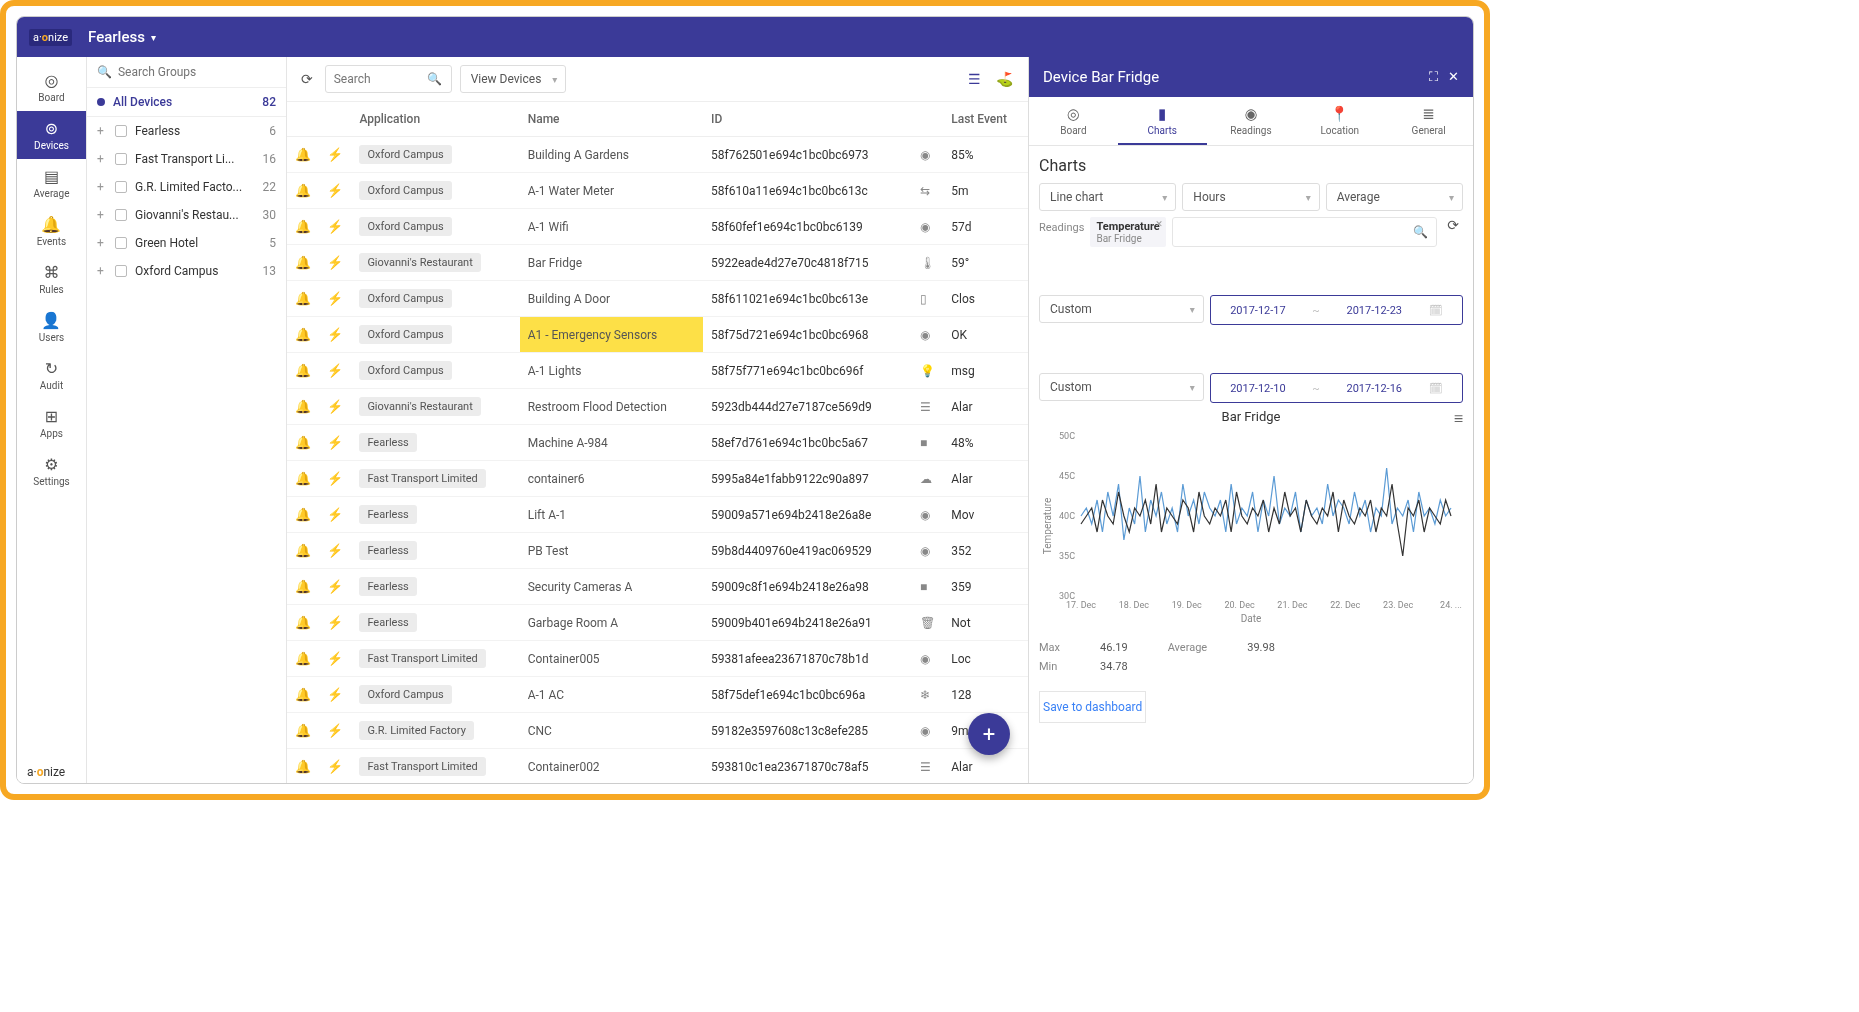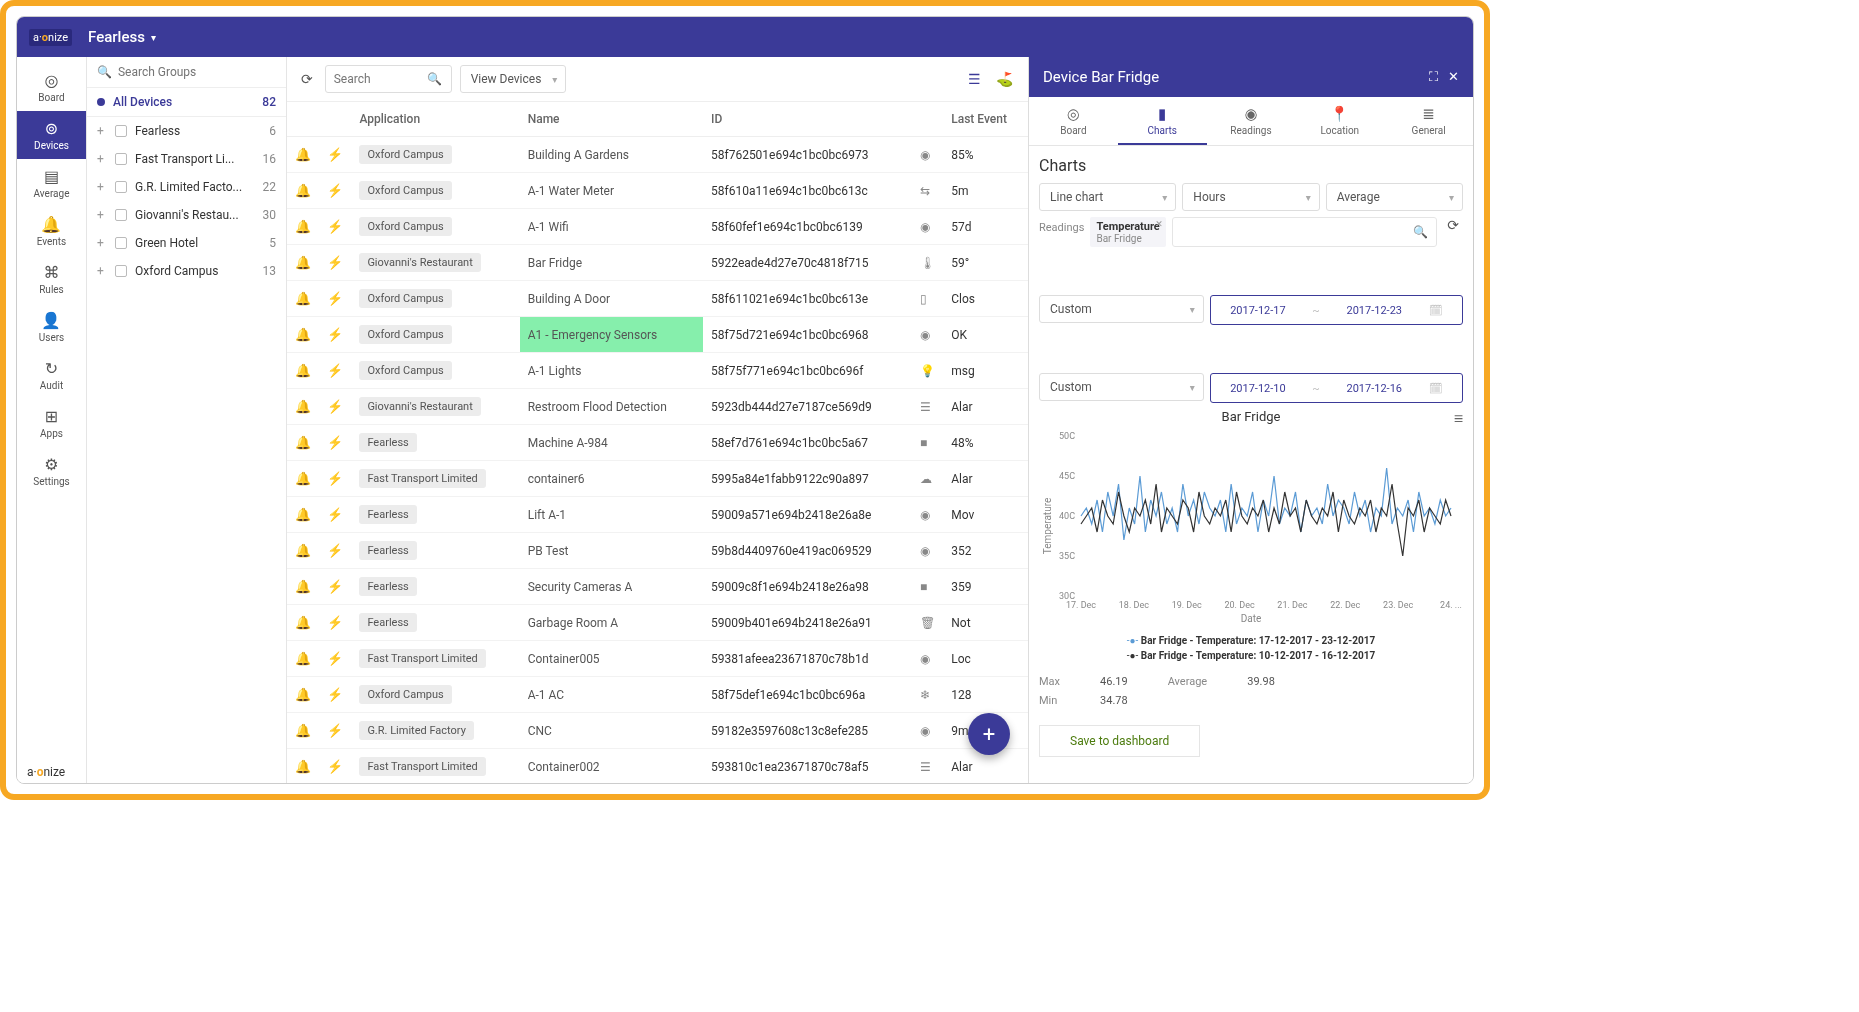--- a/index.html
+++ b/index.html
@@ -40,21 +40,21 @@
 .tool-spacer { flex:1;}
 .table-wrap { flex:1; overflow:auto; position:relative;}
 table.devices { width:100%; border-collapse:collapse; font-size:12px; color:#333;}
 table.devices th { text-align:left; font-weight:500; color:#666; padding:10px 8px; border-bottom:1px solid #eee; background:#fff; position:sticky; top:0;}
 table.devices td { padding:8px 8px; border-bottom:1px solid #f2f2f2; white-space:nowrap;}
 .bell { color:#888; font-size:13px;}
 .bell.red{color:#e74c3c;}
 .bolt { color:#4caf50; font-size:13px;}
 .app-badge { background:#ececec; border-radius:3px; padding:3px 8px; font-size:11px; color:#555; display:inline-block;}
 .name-cell{color:#555;}
-td.name-cell.selected{ background:#86efac;}
+td.name-cell.selected{ background:#fde047;}
 .fab { position:absolute; bottom:28px; right:18px; width:42px; height:42px; border-radius:50%; background:#3b3a98; color:#fff; display:flex; align-items:center; justify-content:center; font-size:22px; box-shadow:0 4px 8px rgba(0,0,0,.3); cursor:pointer; z-index:5;}
 .logo-bottom{ position:absolute; bottom:4px; left:10px; font-size:12px; color:#333;}
 .logo-bottom b{color:#f7a823;}
 
 
 .right-panel { width:445px; border-left:1px solid #ddd; background:#fff; display:flex; flex-direction:column;}
 .rp-header { background:#3b3a98; color:#fff; height:40px; display:flex; align-items:center; padding:0 14px; justify-content:space-between; font-size:15px;}
 .rp-header .acts{display:flex; gap:10px; font-size:13px;}
 .rp-tabs { display:flex; border-bottom:1px solid #e5e5e5;}
 .rp-tab { flex:1; display:flex; flex-direction:column; align-items:center; justify-content:center; height:48px; font-size:10px; color:#666; cursor:pointer; gap:2px; border-bottom:2px solid transparent;}
@@ -79,21 +79,21 @@
 .chart-box { margin-top:4px;}
 .chart-title{ text-align:center; font-size:13px; color:#333; margin-bottom:2px; position:relative;}
 .chart-menu{position:absolute; right:0; top:0; font-size:16px; color:#666; cursor:pointer;}
 .chart-svg{width:100%; height:200px;}
 .chart-legend{font-size:10px; text-align:center; line-height:1.5; margin-top:4px;}
 .chart-legend .l1{color:#5b9bd5;}
 .chart-legend .l2{color:#333;}
 .stats{display:flex; gap:40px; font-size:11px; margin-top:12px; color:#555;}
 .stats .col{display:flex; flex-direction:column; gap:6px;}
 .stats .lbl{color:#888;}
-.save-btn{ border:1px solid #e5e5e5; background:#fff; padding:8px 30px; font-size:12px; color:#4d7c0f; cursor:pointer; margin-top:18px;}
+.save-btn{ border:1px solid #e5e5e5; background:#fff; padding:8px 3px; font-size:12px; color:#3b82f6; cursor:pointer; margin-top:18px;}
 
 th,td{font-size:12px;}
 svg text{font-size:9px; fill:#888;}
 .axis-label{font-size:10px; fill:#888;}
 </style>
 </head>
 <body>
 
 <div class="outer-frame">
  <div class="inner-frame">
@@ -493,24 +493,20 @@
                 <text x="198.57142857142856" y="182" text-anchor="middle">20. Dec</text>
                 <text x="251.42857142857142" y="182" text-anchor="middle">21. Dec</text>
                 <text x="304.2857142857143" y="182" text-anchor="middle">22. Dec</text>
                 <text x="357.1428571428571" y="182" text-anchor="middle">23. Dec</text>
                 <text x="410" y="182" text-anchor="middle">24. ...</text>
                 <text x="10" y="100" transform="rotate(-90 10 100)" class="axis-label" text-anchor="middle">Temperature</text>
                 <text x="210" y="196" class="axis-label" text-anchor="middle">Date</text>
                 <path d="M40 90 L45.36231884057971 82 L50.72463768115942 98 L56.086956521739125 74 L61.44927536231884 106 L66.81159420289855 66 L72.17391304347825 90 L77.53623188405797 58.00000000000001 L82.89855072463769 114 L88.26086956521739 82 L93.6231884057971 98 L98.98550724637681 50 L104.34782608695652 106 L109.71014492753623 74 L115.07246376811595 90 L120.43478260869566 66 L125.79710144927536 98 L131.15942028985506 82 L136.52173913043478 106 L141.8840579710145 58.00000000000001 L147.2463768115942 90 L152.60869565217394 74 L157.97101449275362 98 L163.33333333333331 66 L168.69565217391303 82 L174.05797101449275 90 L179.42028985507247 74 L184.7826086956522 106 L190.1449275362319 58.00000000000001 L195.5072463768116 98 L200.8695652173913 82 L206.231884057971 90 L211.59420289855072 66 L216.95652173913044 106 L222.31884057971016 74 L227.68115942028987 90 L233.04347826086956 50 L238.40579710144928 98 L243.768115942029 82 L249.1304347826087 90 L254.4927536231884 66 L259.8550724637681 106 L265.21739130434787 74 L270.5797101449275 90 L275.94202898550725 82 L281.304347826087 98 L286.66666666666663 58.00000000000001 L292.0289855072464 90 L297.39130434782606 74 L302.7536231884058 82 L308.1159420289855 98 L313.4782608695652 66 L318.84057971014494 90 L324.2028985507246 74 L329.5652173913044 106 L334.92753623188406 82 L340.2898550724638 90 L345.6521739130435 41.99999999999999 L351.0144927536232 98 L356.37681159420293 82 L361.7391304347826 90 L367.1014492753623 74 L372.463768115942 106 L377.8260869565217 66 L383.18840579710144 90 L388.5507246376811 82 L393.9130434782609 98 L399.27536231884056 74 L404.6376811594203 90 L410 82 " fill="none" stroke="#5b9bd5" stroke-width="1.2"></path>
                 <path d="M40 98 L45.36231884057971 90 L50.72463768115942 82 L56.086956521739125 106 L61.44927536231884 74 L66.81159420289855 90 L72.17391304347825 98 L77.53623188405797 66 L82.89855072463769 90 L88.26086956521739 106 L93.6231884057971 82 L98.98550724637681 90 L104.34782608695652 74 L109.71014492753623 98 L115.07246376811595 58.00000000000001 L120.43478260869566 106 L125.79710144927536 82 L131.15942028985506 90 L136.52173913043478 98 L141.8840579710145 74 L147.2463768115942 82 L152.60869565217394 106 L157.97101449275362 66 L163.33333333333331 90 L168.69565217391303 98 L174.05797101449275 82 L179.42028985507247 90 L184.7826086956522 74 L190.1449275362319 106 L195.5072463768116 66 L200.8695652173913 90 L206.231884057971 98 L211.59420289855072 82 L216.95652173913044 90 L222.31884057971016 74 L227.68115942028987 106 L233.04347826086956 82 L238.40579710144928 98 L243.768115942029 66 L249.1304347826087 90 L254.4927536231884 82 L259.8550724637681 106 L265.21739130434787 74 L270.5797101449275 90 L275.94202898550725 98 L281.304347826087 82 L286.66666666666663 90 L292.0289855072464 66 L297.39130434782606 106 L302.7536231884058 74 L308.1159420289855 90 L313.4782608695652 98 L318.84057971014494 82 L324.2028985507246 90 L329.5652173913044 74 L334.92753623188406 106 L340.2898550724638 82 L345.6521739130435 90 L351.0144927536232 58.00000000000001 L356.37681159420293 98 L361.7391304347826 130 L367.1014492753623 82 L372.463768115942 90 L377.8260869565217 74 L383.18840579710144 106 L388.5507246376811 82 L393.9130434782609 90 L399.27536231884056 98 L404.6376811594203 74 L410 90 " fill="none" stroke="#333333" stroke-width="1.2"></path>
               </svg>
-         <div class="chart-legend">
-           <div><span class="l1">-●- </span><b>Bar Fridge - Temperature: 17-12-2017 - 23-12-2017</b></div>
-           <div><span class="l2">-●- </span><b>Bar Fridge - Temperature: 10-12-2017 - 16-12-2017</b></div>
-         </div>
          <div class="stats">
            <div class="col">
              <div><span class="lbl">Max</span></div>
              <div><span class="lbl">Min</span></div>
            </div>
            <div class="col">
              <div>46.19</div>
              <div>34.78</div>
            </div>
            <div class="col">

